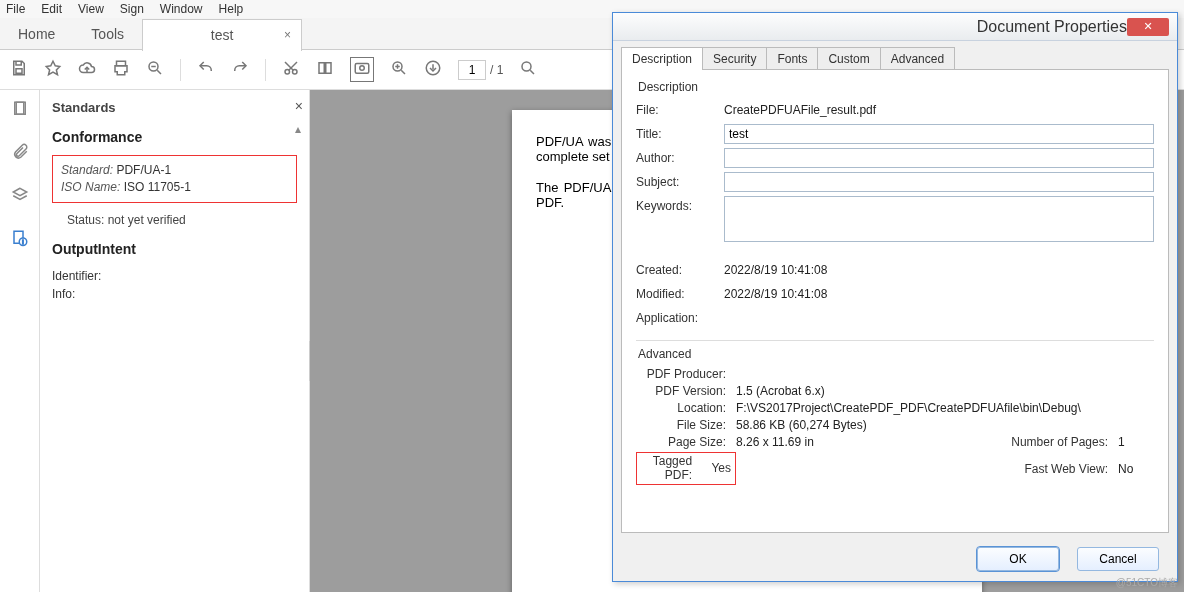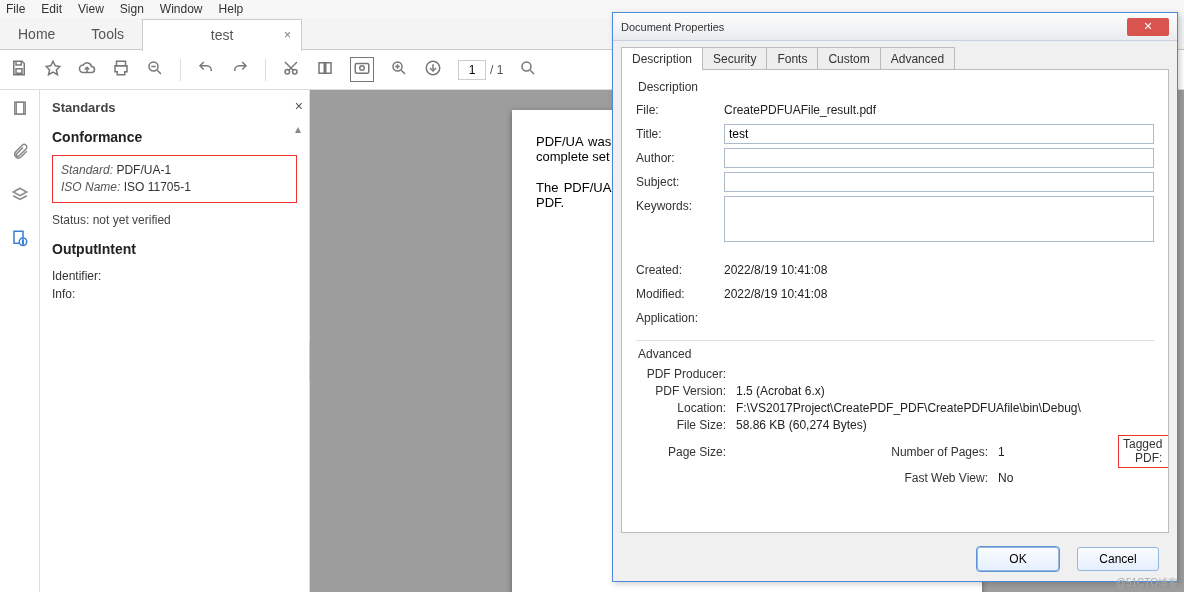--- a/index.html
+++ b/index.html
@@ -26,33 +26,33 @@
   
   .main { display: flex; height: calc(592px - 18px - 32px - 40px); }
   .icon-rail { width: 40px; border-right: 1px solid #ddd; background: #fff; display: flex; flex-direction: column; align-items: center; padding-top: 10px; gap: 22px; color: #888; }
   .icon-rail svg { width: 18px; height: 18px; }
   .standards-panel { width: 270px; border-right: 1px solid #ddd; background: #fff; position: relative; padding: 10px 12px; font-size: 12px; }
   .standards-panel h3.title { font-size: 13px; font-weight: 600; color: #444; margin-bottom: 14px; }
   .standards-panel .close-x { position: absolute; top: 8px; right: 6px; font-size: 14px; color: #555; }
   .standards-panel h2.section { font-size: 14px; font-weight: 700; color: #222; margin: 6px 0 10px; }
   .red-box { border: 1.5px solid #e33; padding: 6px 8px; margin: 4px 0 10px; line-height: 1.4; }
   .red-box .lbl { font-style: italic; color: #555; }
-  .status-line { margin: 6px 0 14px; color: #444; }
+  .status-line { margin: 6px 15px 14px; color: #444; }
   .ident-block { margin-top: 8px; line-height: 1.5; color: #333; }
   .collapse-handle { position: absolute; right: -10px; top: 50%; width: 10px; height: 40px; background: #eee; border: 1px solid #ccc; display: flex; align-items: center; justify-content: center; font-size: 8px; color: #666; }
   .doc-view { flex: 1; background: #9d9d9d; position: relative; display: flex; justify-content: center; padding-top: 20px; }
   .page { width: 470px; height: 650px; background: #fff; box-shadow: 0 2px 6px rgba(0,0,0,0.4); padding: 24px; font-family: Georgia, serif; }
   .page p { margin-bottom: 16px; font-size: 13px; color: #000; }
   .page p.jus { text-align: justify; }
   .net-img { width: 130px; height: 130px; margin: 40px auto 0; background: radial-gradient(circle at 40% 35%, #fff 0%, #ececec 55%, #cfcfcf 78%, #b3b3b3 100%); border-radius: 50%; display: flex; align-items: center; justify-content: center; font-size: 26px; font-weight: 700; color: #444; box-shadow: inset -4px -6px 10px rgba(0,0,0,0.15); font-family: "Segoe UI", sans-serif; }
 
   
   .dialog { position: absolute; top: 12px; right: 6px; width: 566px; height: 570px; background: #f0f0f0; border: 1px solid #4a8ad8; border-radius: 0; font-size: 12px; box-shadow: 2px 2px 6px rgba(0,0,0,0.2); }
   .dialog .titlebar { height: 28px; background: linear-gradient(#fdfdfd,#e9ecef); display: flex; align-items: center; padding: 0 8px; border-bottom: 1px solid #c8d2df; }
-  .dialog .titlebar .t { flex: 1; font-size: 11px; color: #333; }
+  .dialog .titlebar .t { flex: 1; font-size: 16px; color: #333; text-align: right; }
   .dialog .titlebar .close { width: 42px; height: 18px; background: #d9534f; color: #fff; display: flex; align-items: center; justify-content: center; border-radius: 2px; font-size: 11px; }
   .dialog .tabs { display: flex; gap: 0; margin: 6px 8px 0; }
   .dialog .tabs .dtab { padding: 4px 10px; border: 1px solid #bbb; border-bottom: none; background: #eee; font-size: 12px; color: #333; margin-right: -1px; }
   .dialog .tabs .dtab.active { background: #fff; position: relative; z-index: 2; }
   .dialog .tab-body { margin: 0 8px 8px; background: #fff; border: 1px solid #bbb; padding: 10px 14px 14px; height: calc(100% - 28px - 30px - 46px); position: relative; top: -1px; overflow: hidden; }
 
   .fieldset-label { font-size: 12px; color: #333; margin: 0 0 6px 2px; }
   .form-row { display: flex; align-items: flex-start; margin-bottom: 4px; }
   .form-row .k { width: 88px; padding-right: 8px; color: #333; line-height: 20px; }
   .form-row .v { flex: 1; line-height: 20px; color: #222; }
@@ -269,20 +269,21 @@
           <div></div>
         <div class="k">PDF Version:</div>
           <div class="v">1.5 (Acrobat 6.x)</div>
           <div></div>
           <div></div>
         <div class="k">Location:</div>
           <div class="v" style="grid-column: span 3">F:\VS2017Project\CreatePDF_PDF\CreatePDFUAfile\bin\Debug\</div>
         <div class="k">File Size:</div>
           <div class="v" style="grid-column: span 3">58.86 KB (60,274 Bytes)</div>
         <div class="k">Page Size:</div>
+          <div class="v">8.26 x 11.69 in</div>
           <div class="k">Number of Pages:</div>
           <div class="v">1</div>
         <div class="k" style="padding-right:0"><span class="tag-red-box"><span>Tagged PDF:</span>&nbsp;<span>Yes</span></span></div>
           <div class="v"></div>
           <div class="k">Fast Web View:</div>
           <div class="v">No</div>
       </div>
     </div>
   </div>
   <div class="buttons">

